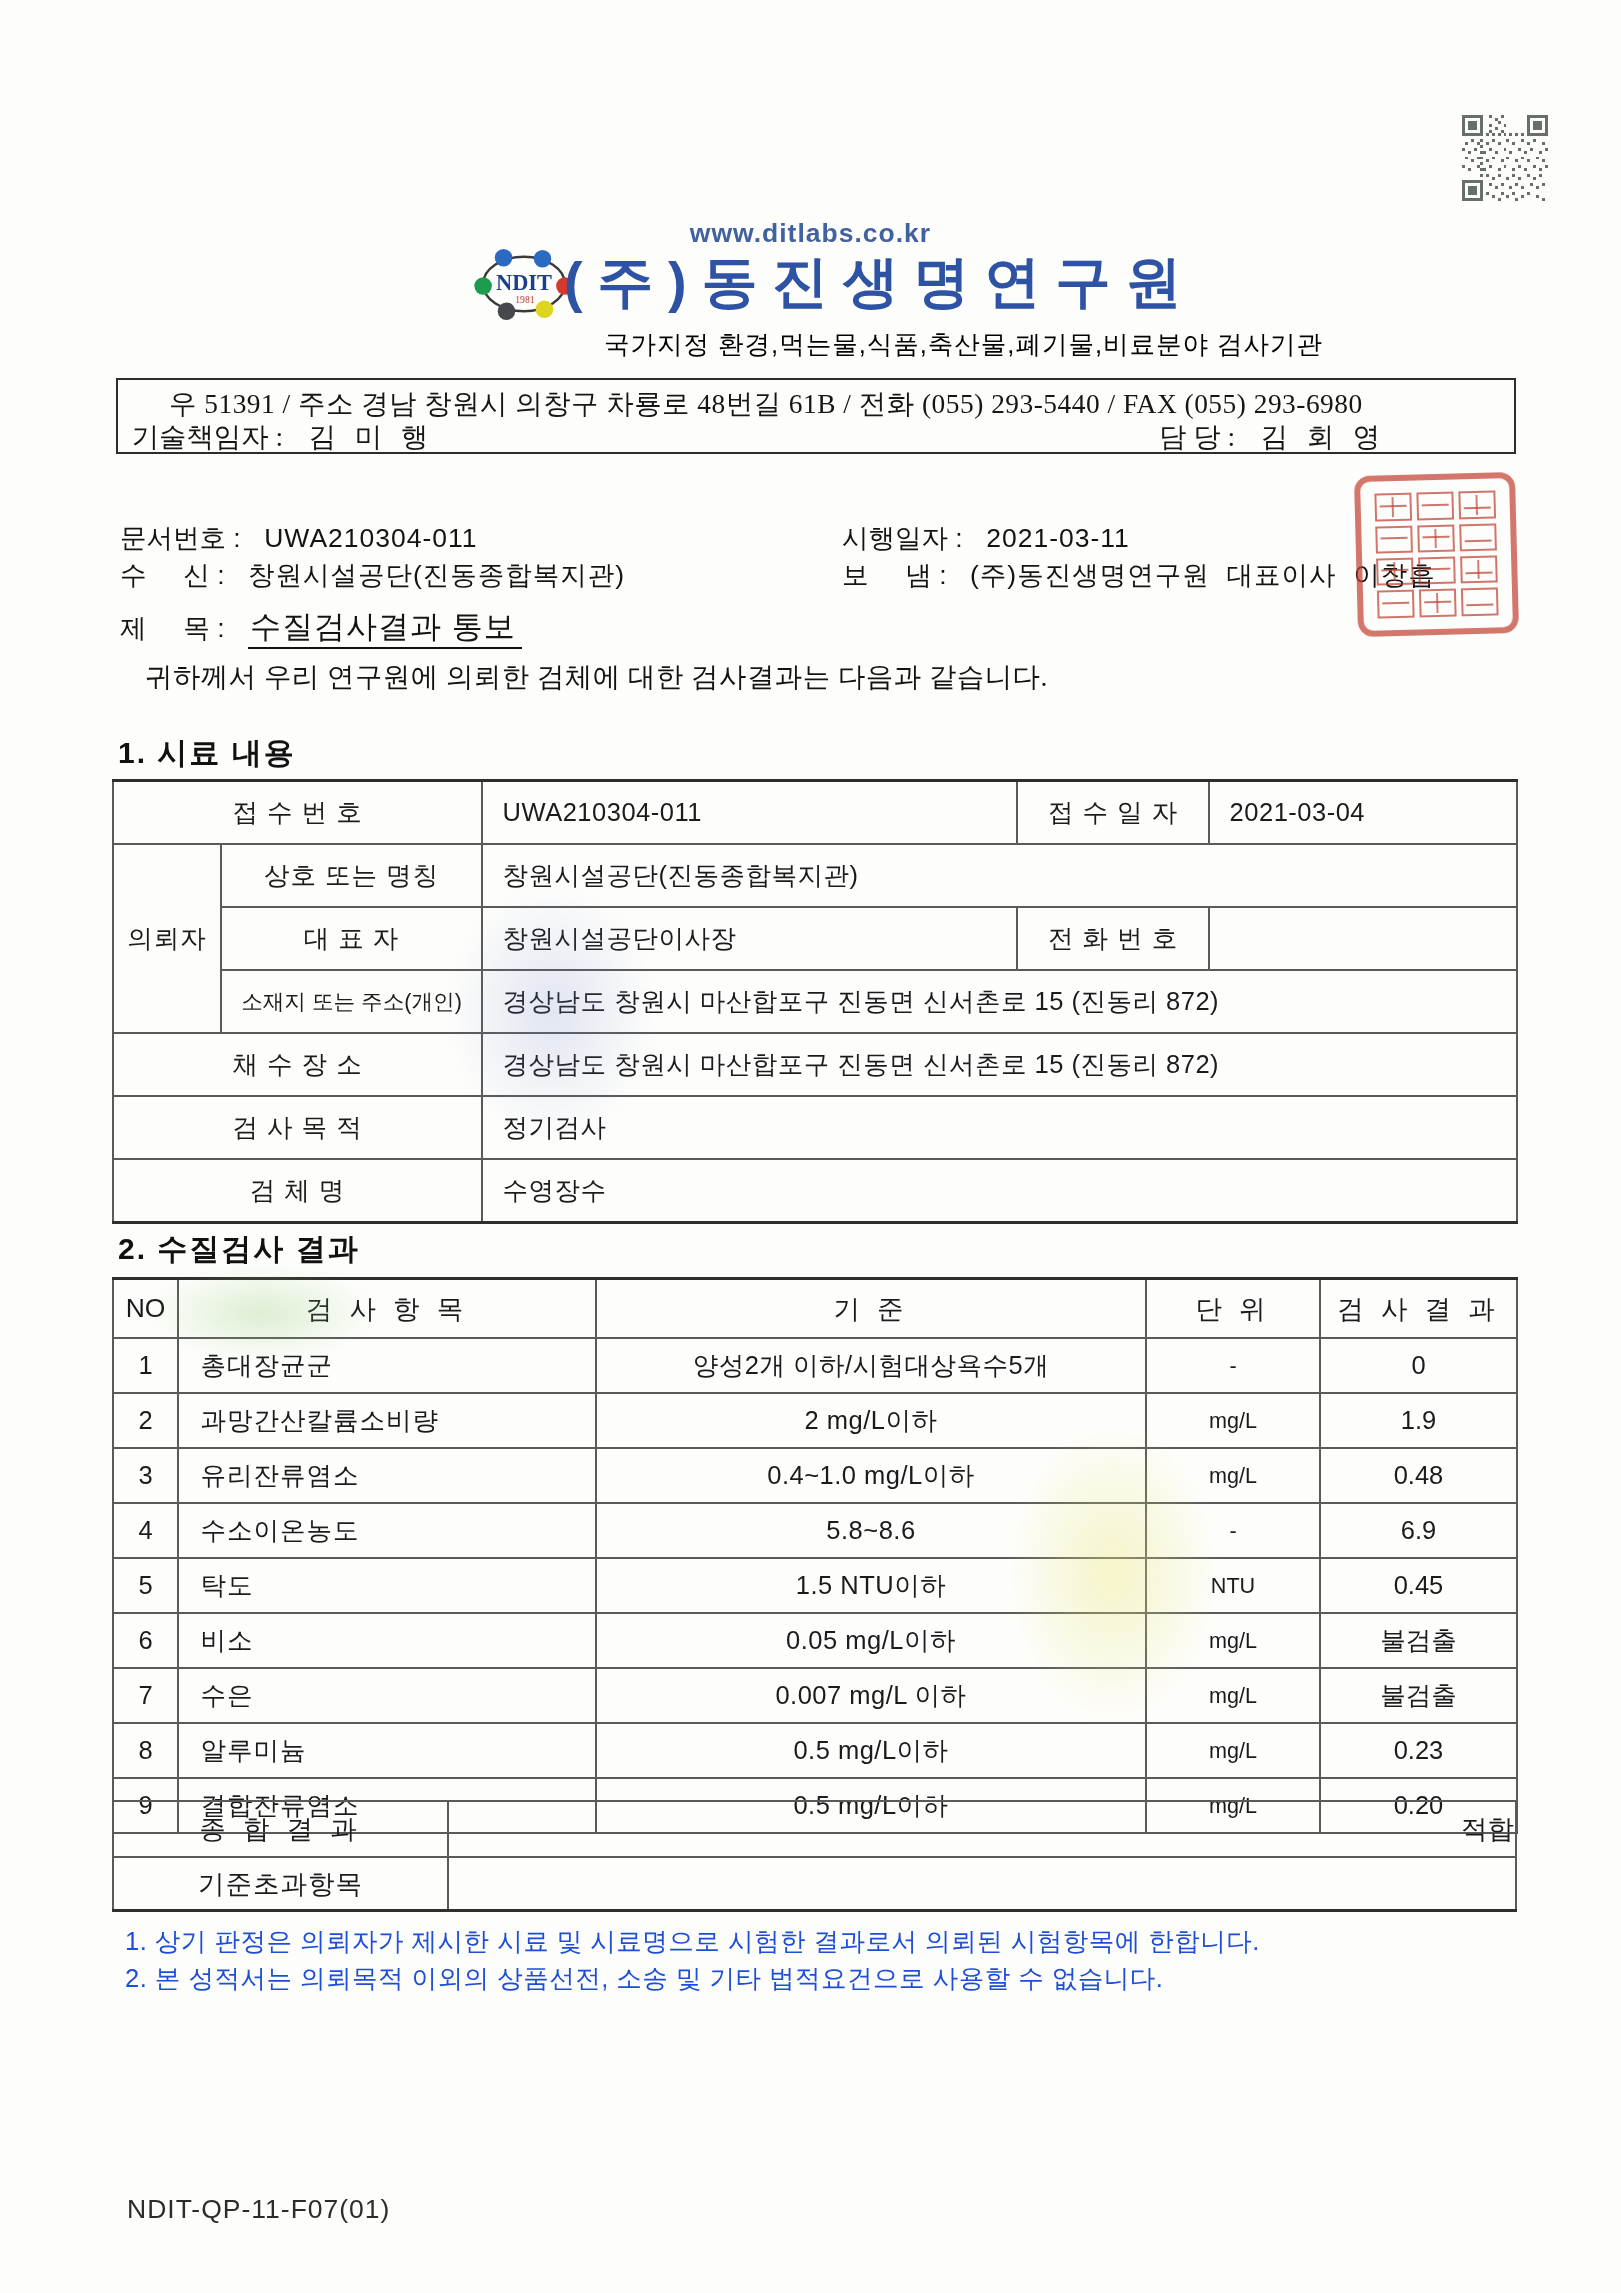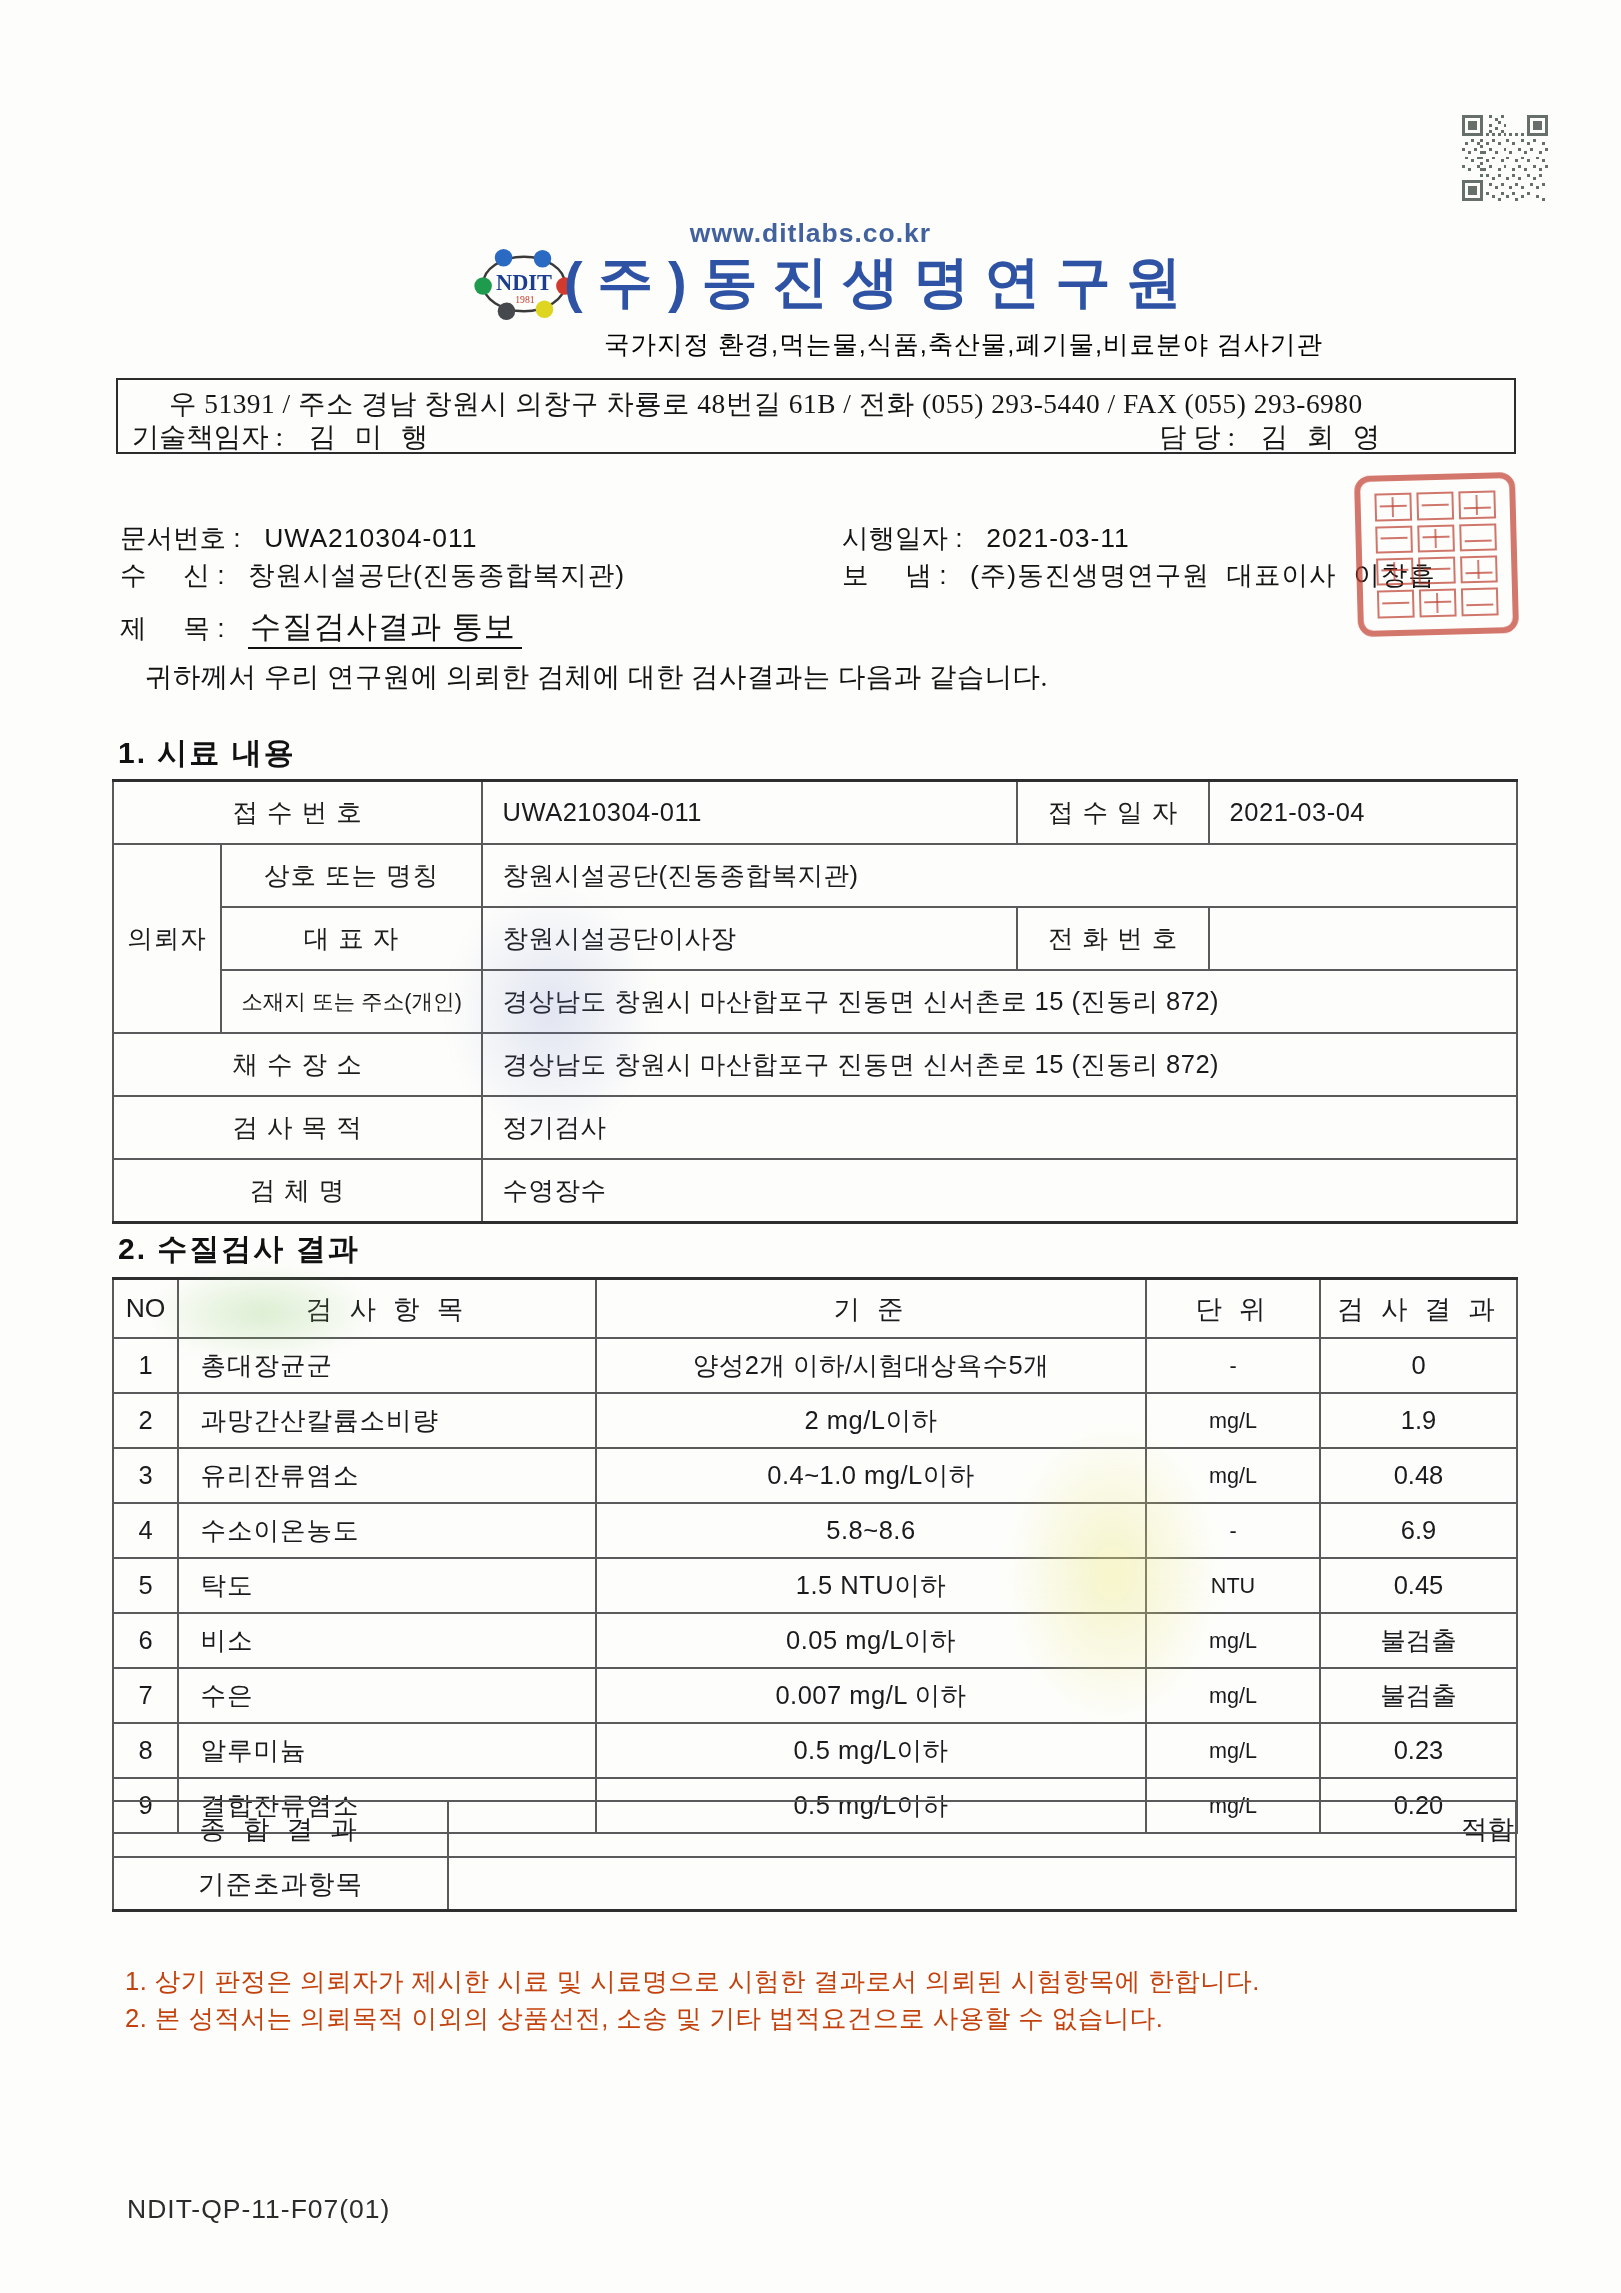--- a/index.html
+++ b/index.html
@@ -70,21 +70,21 @@
   .t2 .c-unit{text-align:center;font-size:21.6px;}
   .t2 .c-result{text-align:center;}
 
   .t3{top:1800px;left:112px;width:1404px;border:2.9px solid #2e2e2e;border-bottom-width:3.9px;}
   .t3 td{border:2px solid #5a5a5a;font-size:26.5px;}
   .t3 .lab{text-align:center;letter-spacing:4.9px;}
   .t3 .val{text-align:right;padding-left:35px;}
   .t3 tr:nth-child(1) td{height:52px;}
   .t3 tr:nth-child(2) td{height:49px;}
 
-  .notes{top:1923px;left:125px;font-size:25.5px;line-height:37px;color:#c2410c;letter-spacing:0.5px;margin-top:40px;}
+  .notes{top:1923px;left:125px;font-size:25.5px;line-height:37px;color:#1d4ed8;letter-spacing:0.5px;}
   .footer-code{top:2194px;left:127px;font-size:26.5px;color:#2c2c2c;letter-spacing:1px;}
 
   
   .stain{pointer-events:none;border-radius:50%;}
   .stain-blue{top:882px;left:446px;width:211px;height:260px;filter:blur(5.9px);
     background:radial-gradient(ellipse at center,rgba(115,135,205,.20),rgba(115,135,205,0) 70%);}
   .stain-green{top:1264px;left:147px;width:230px;height:98px;filter:blur(5.9px);
     background:radial-gradient(ellipse at center,rgba(145,205,115,.30),rgba(145,205,115,0) 70%);}
   .stain-yellow{top:1426px;left:1010px;width:206px;height:294px;filter:blur(7.8px);
     background:radial-gradient(ellipse at center,rgba(235,233,130,.42),rgba(235,233,130,0) 72%);}

